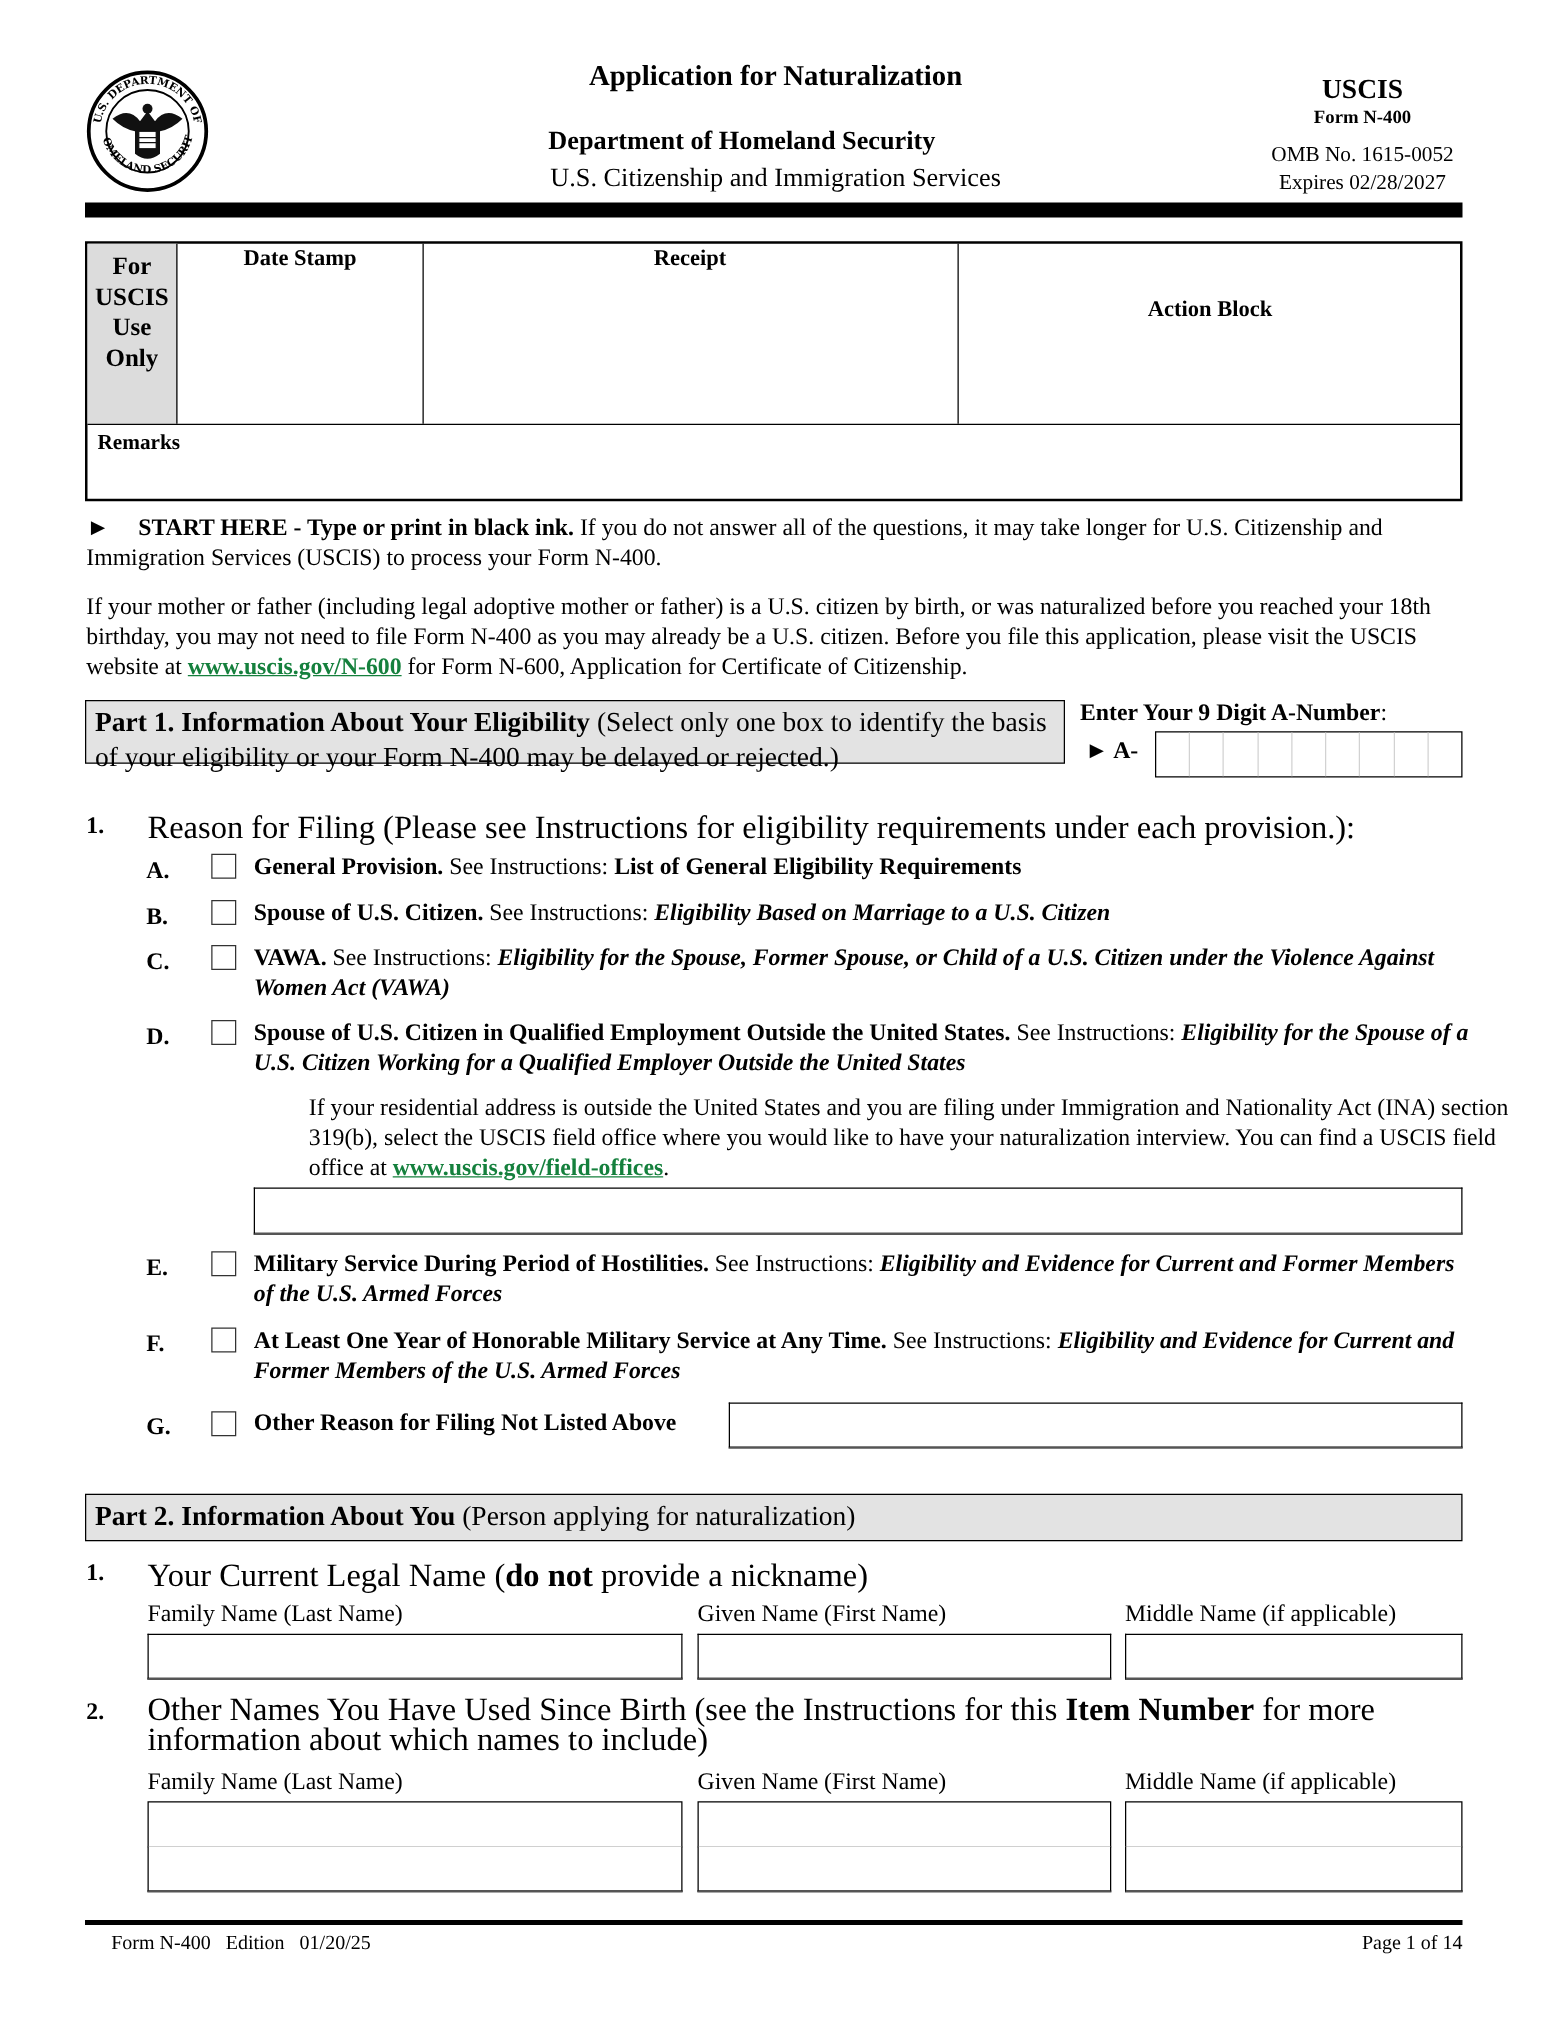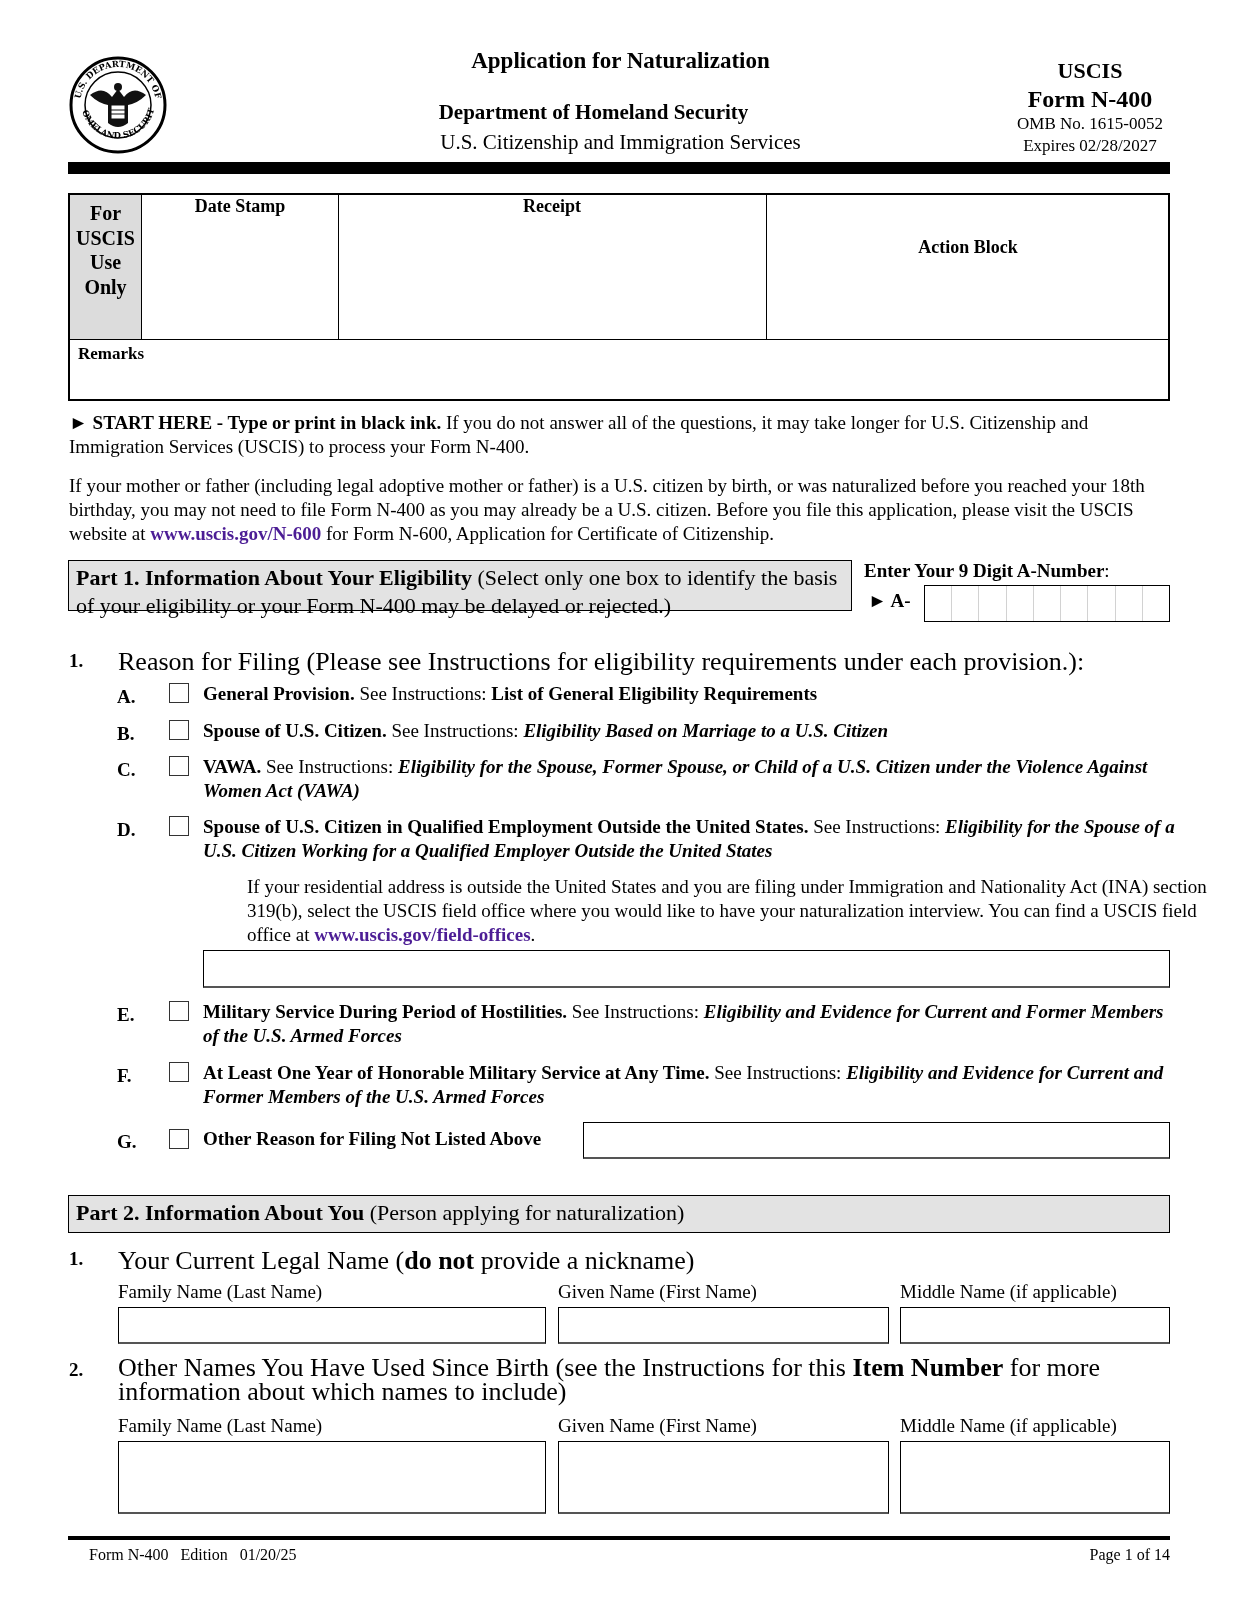--- a/index.html
+++ b/index.html
@@ -7,38 +7,38 @@
          font-family: "Liberation Serif", "DejaVu Serif", serif; color: #000; }
   .abs { position: absolute; }
 
   
   .seal { left: 68px; top: 55px; width: 100px; height: 100px; }
   .title { left: 0; width: 1241px; top: 48px; text-align: center; font-size: 23px; font-weight: bold; }
   .dept { left: 0; width: 1187px; top: 100px; text-align: center; font-size: 21px; font-weight: bold; }
   .agency { left: 0; width: 1241px; top: 130px; text-align: center; font-size: 21px; }
   .rhead { left: 990px; width: 200px; text-align: center; }
   .uscis { top: 58px; font-size: 22px; font-weight: bold; }
-  .formno { top: 86px; font-size: 24px; font-weight: bold; }
+  .formno { top: 86px; font-size: 15px; font-weight: bold; }
   .omb { top: 114px; font-size: 17px; }
   .exp { top: 136px; font-size: 17px; }
   .rule-thick { left: 68px; width: 1102px; top: 162px; height: 12px; background: #000; }
 
   
   .uscisbox { left: 68px; top: 193px; width: 1102px; height: 208px; border: 2px solid #000; box-sizing: border-box; }
   .useonly { left: 70px; top: 195px; width: 72px; height: 144px; background: #dcdcdc; border-right: 1px solid #000;
              font-size: 20px; font-weight: bold; text-align: center; line-height: 24.5px; padding-top: 6px; box-sizing: border-box; }
   .vline { width: 1px; background: #000; }
   .hline { height: 1px; background: #000; }
   .cellhead { font-size: 18px; font-weight: bold; text-align: center; }
   .remarks { left: 78px; top: 344px; font-size: 17px; font-weight: bold; }
 
   
   .para { left: 69px; width: 1110px; font-size: 19px; line-height: 24px; }
-  .para b { font-weight: bold; }
-  a.link { color: #4c1d95; font-weight: bold; }
+  .para b { font-weight: bold; margin-left: 18px; }
+  a.link { color: #15803d; font-weight: bold; text-decoration: underline; }
 
   
   .parthdr { background: #e3e3e3; border: 1px solid #000; box-sizing: border-box; font-size: 22px; line-height: 28px; padding: 3px 7px; }
   .anum-label { left: 864px; top: 560px; font-size: 19px; font-weight: bold; }
   .anum-arrow { left: 868px; top: 590px; font-size: 19px; font-weight: bold; }
   .anum-box { left: 924px; top: 585px; width: 246px; height: 37px; border: 1px solid #000; box-sizing: border-box; display: flex; }
   .anum-seg { flex: 1; border-right: 1px solid #d2d2d2; }
   .anum-seg:last-child { border-right: none; }
 
   .qnum { left: 69px; font-size: 19px; font-weight: bold; }

